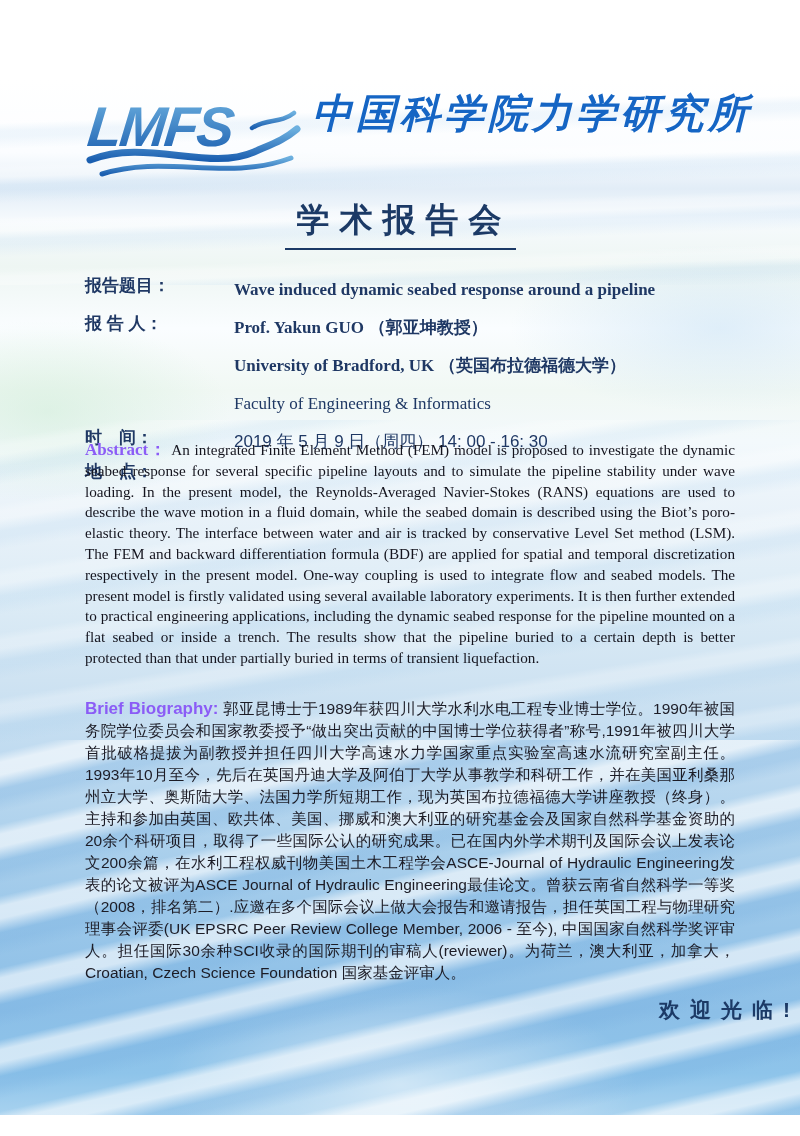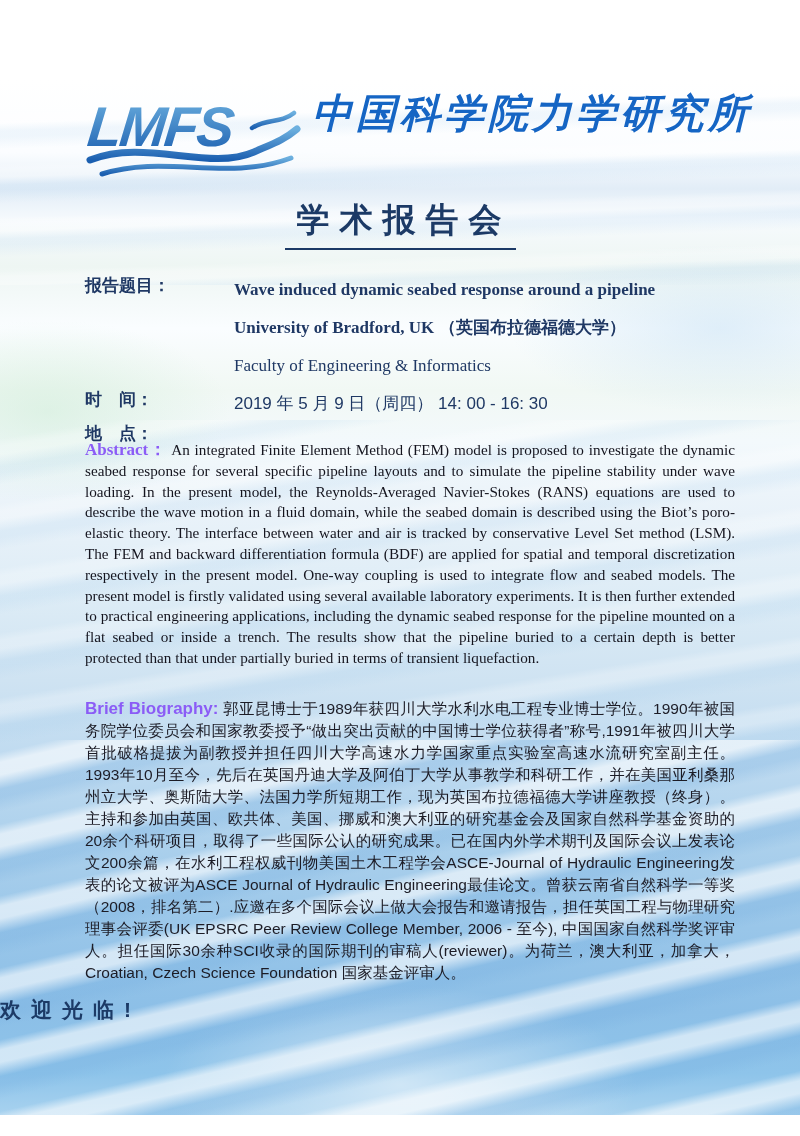--- a/index.html
+++ b/index.html
@@ -89,21 +89,21 @@
   }
   .para-label { font-weight: bold; color: #8b5cf6; font-size: 17px; }
   
   .bio {
     position: absolute; left: 85px; top: 698px; width: 650px;
     font-family: Liberation Sans, sans-serif;
     font-size: 15.5px; line-height: 22px;
     color: #1c1c26; text-align: justify;
   }
   
-  .welcome-wrap { position: absolute; left: 0; top: 996px; width: 100%; text-align: left; }
+  .welcome-wrap { position: absolute; left: 0; top: 996px; width: 100%; text-align: right; }
   .welcome {
     display: inline-block;
     font-size: 21px; font-weight: bold; color: #1c3a66; letter-spacing: 10px;
   }
 </style>
 </head>
 <body>
 
 <div class="page">
   <div class="bg"></div>
@@ -132,20 +132,24 @@
   <div class="title-wrap">
     <span class="title">学术报告会</span>
   </div>
 
   <div class="info">
     <div class="info-row">
       <span class="info-label">报告题目：</span>
       <span class="info-value v-serif-bold">Wave induced dynamic seabed response around a pipeline</span>
     </div>
     <div class="info-row">
+      <span class="info-label">报 告 人：</span>
+      <span class="info-value"><span class="v-serif-bold">Prof. Yakun GUO</span> <span class="v-cn">（郭亚坤教授）</span></span>
+    </div>
+    <div class="info-row">
       <span class="info-label"></span>
       <span class="info-value"><span class="v-serif-bold">University of Bradford, UK</span> <span class="v-cn">（英国布拉德福德大学）</span></span>
     </div>
     <div class="info-row">
       <span class="info-label"></span>
       <span class="info-value v-serif">Faculty of Engineering &amp; Informatics</span>
     </div>
     <div class="info-row">
       <span class="info-label">时　间：</span>
       <span class="info-value v-plain">2019 年 5 月 9 日（周四） 14: 00 - 16: 30</span>

